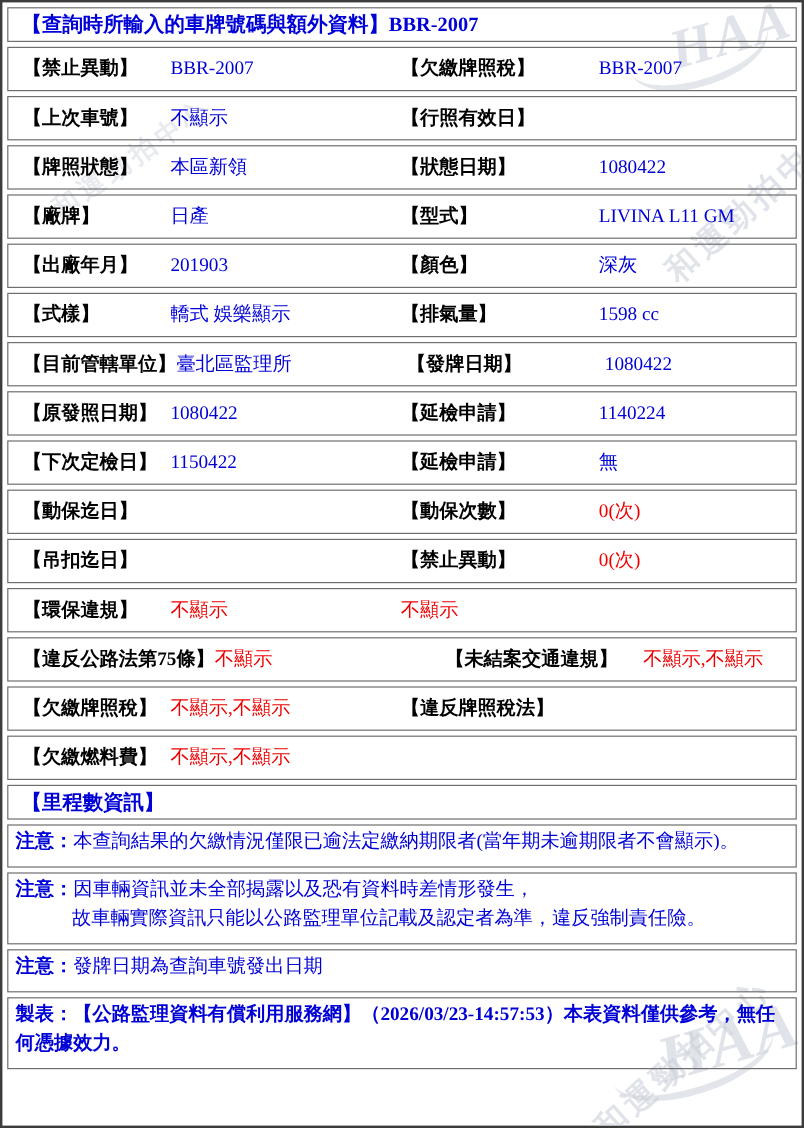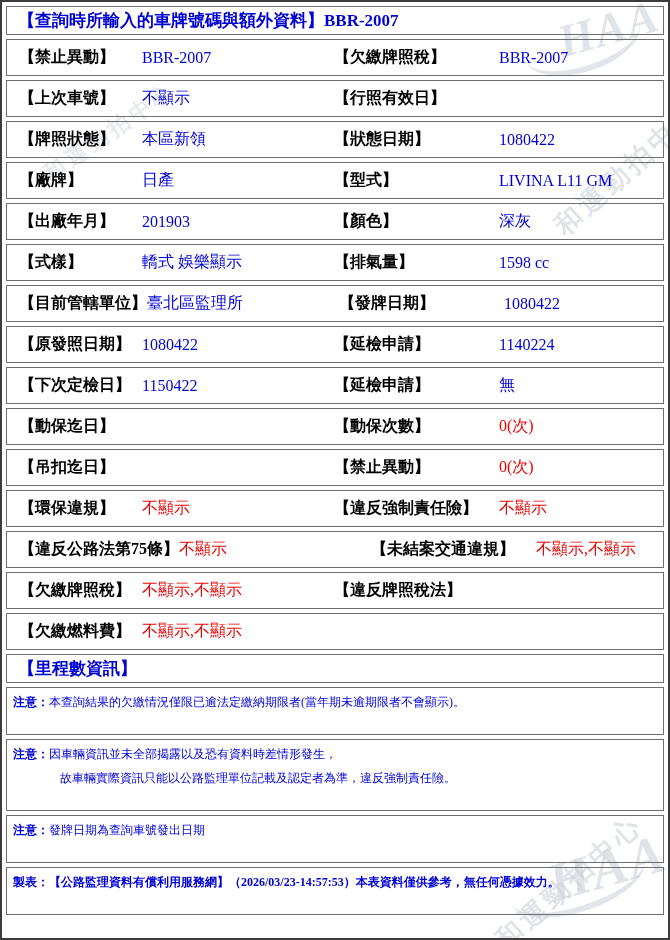--- a/index.html
+++ b/index.html
@@ -26,21 +26,21 @@
     font-size:17px;font-weight:bold;color:var(--blue);white-space:nowrap;}
   .trow{display:table;width:100%;height:35px;table-layout:auto;}
   .cell{display:table-cell;vertical-align:middle;font-size:16px;white-space:nowrap;box-sizing:border-box;}
   .lab{font-weight:bold;color:var(--label);}
   .val{color:var(--blue);}
   .val.red{color:var(--red);margin-top:16px;}
   .c1{width:135px;padding-left:12px;}
   .c2{width:192px;}
   .c3{width:165px;}
   .c4{padding-right:6px;}
-  .note{padding:2px 6px 20px 6px;font-size:12px;line-height:24px;color:var(--blue);}
+  .note{padding:2px 6px 8px 6px;font-size:16px;line-height:24px;color:var(--blue);}
   .note .prefix{font-weight:bold;}
   .note .line2{display:block;padding-left:47px;}
   .footer-note{font-weight:bold;}
 </style>
 </head>
 <body>
 
 <div class="page">
 
   <div class="wm-layer">
@@ -154,21 +154,20 @@
       <span class="cell val c2"></span>
       <span class="cell lab c3">【禁止異動】</span>
       <span class="cell val red c4">0(次)</span>
     </div>
       </div>
 
     <div class="row">
         <div class="trow">
       <span class="cell lab c1">【環保違規】</span>
       <span class="cell val red c2">不顯示</span>
-      <span class="cell lab c3">【違反強制責任險】</span>
       <span class="cell val red c4">不顯示</span>
     </div>
       </div>
 
     <div class="row">
         <div class="trow">
       <span class="cell lab c1">【違反公路法第75條】</span>
       <span class="cell val red c2">不顯示</span>
       <span class="cell lab c3">【未結案交通違規】</span>
       <span class="cell val red c4">不顯示,不顯示</span>

